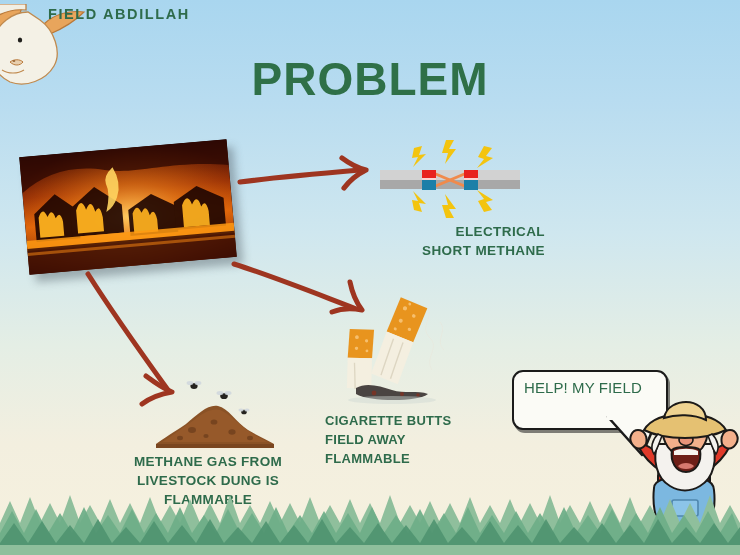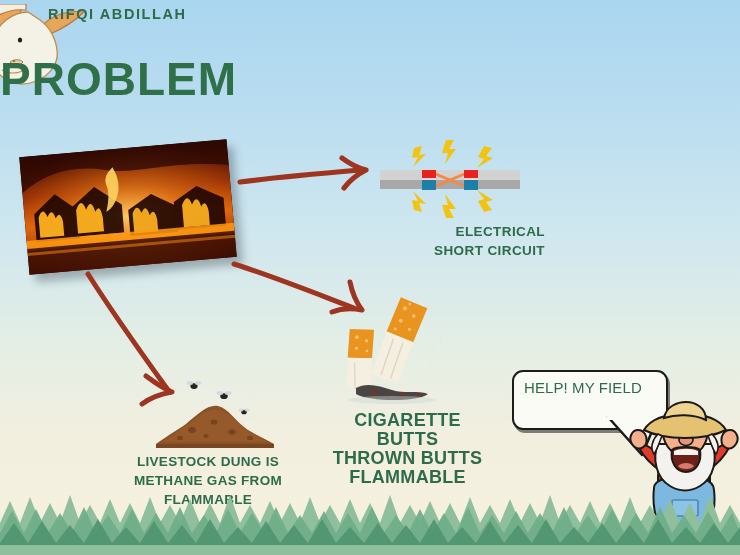--- a/index.html
+++ b/index.html
@@ -14,21 +14,21 @@
 
   
   .author-name{
     position:absolute;left:48px;top:6px;
     font-size:14.5px;font-weight:bold;letter-spacing:1.6px;
     color:#2e6b4b;white-space:nowrap;
   }
   .goat{position:absolute;left:-8px;top:4px;width:96px;height:86px;}
 
   .slide-title{
-    position:absolute;left:0;top:52px;width:740px;
+    position:absolute;left:0;top:52px;width:740px;text-align:center;
     font-size:46px;font-weight:bold;letter-spacing:1px;color:#2f7048;
   }
 
   
   .fire-photo{
     position:absolute;left:24px;top:148px;width:208px;height:118px;
     transform:rotate(-5deg);
     box-shadow:6px 8px 9px rgba(60,70,80,.38);
     overflow:hidden;background:#190403;
   }
@@ -41,22 +41,22 @@
   
   .sc-group{position:absolute;left:374px;top:140px;width:152px;height:78px;}
   .sc-label{
     position:absolute;left:355px;top:222px;width:190px;text-align:right;
     font-size:13.5px;font-weight:bold;line-height:19px;letter-spacing:.4px;color:#2e6b4b;
   }
 
   
   .cig-group{position:absolute;left:340px;top:288px;width:122px;height:118px;}
   .cig-label{
-    position:absolute;left:325px;top:411px;width:165px;text-align:center;
-    font-size:18px;font-weight:bold;line-height:19px;letter-spacing:.3px;color:#2e6b4b;
+    position:absolute;left:325px;top:411px;width:165px;text-align:left;
+    font-size:13px;font-weight:bold;line-height:19px;letter-spacing:.3px;color:#2e6b4b;
   }
 
   
   .dung-group{position:absolute;left:152px;top:378px;width:126px;height:72px;}
   .dung-label{
     position:absolute;left:118px;top:452px;width:180px;text-align:center;
     font-size:13.5px;font-weight:bold;line-height:19px;letter-spacing:.3px;color:#2e6b4b;
   }
 
   
@@ -88,21 +88,21 @@
       <path d="M52 20 C62 10 78 6 92 8 C84 16 72 24 58 30 Z" fill="#e8a55c" stroke="#b9793a" stroke-width="1.2"></path>
       <path d="M34 6 C14 4 -4 14 -12 30 C-20 46 -14 68 0 80 L4 86 L-20 86 L-20 0 L34 0 Z" fill="#f2efe4" stroke="#b9793a" stroke-width="1.2"></path>
       <path d="M36 8 C20 8 6 20 0 36 C-6 52 2 70 18 78 C34 84 54 76 62 62 C70 48 62 26 48 16 Z" fill="#f4f1e6" stroke="#c08a4e" stroke-width="1.3"></path>
       <ellipse cx="28" cy="36" rx="2.2" ry="2.6" fill="#21201c"></ellipse>
       <path d="M18 58 C22 55 28 55 31 58 C28 62 22 62 18 58 Z" fill="#e8cfae" stroke="#b9793a" stroke-width="1"></path>
       <ellipse cx="22" cy="57" rx="1.3" ry="1" fill="#9a6a3a"></ellipse>
       <path d="M10 66 C16 70 26 70 32 66" fill="none" stroke="#c08a4e" stroke-width="1.1"></path>
     </svg>
   </div>
 
-  <div class="author-name">RIFQI ABDILLAH</div>
+  <div class="author-name">FIELD ABDILLAH</div>
 
   <div class="slide-title">PROBLEM</div>
 
   <div class="fire-photo">
     <svg viewBox="0 0 208 118" preserveAspectRatio="none">
       <defs>
         <linearGradient id="skyG" x1="0" y1="0" x2="0" y2="1">
           <stop offset="0%" stop-color="#3a0d05"></stop>
           <stop offset="35%" stop-color="#8c2a07"></stop>
           <stop offset="60%" stop-color="#d8610a"></stop>
@@ -176,21 +176,21 @@
       <rect x="48" y="30" width="14" height="10" fill="#e8231f"></rect>
       <rect x="48" y="40" width="14" height="10" fill="#1b7fa8"></rect>
       <rect x="90" y="30" width="14" height="10" fill="#e8231f"></rect>
       <rect x="90" y="40" width="14" height="10" fill="#1b7fa8"></rect>
       <rect x="48" y="38" width="14" height="2" fill="#ffffff" opacity=".8"></rect>
       <rect x="90" y="38" width="14" height="2" fill="#ffffff" opacity=".8"></rect>
     </svg>
   </div>
   <div class="sc-label">
     <div>ELECTRICAL</div>
-    <div>SHORT CIRCUIT</div>
+    <div>SHORT METHANE</div>
   </div>
 
   <div class="cig-group">
     <svg viewBox="0 0 122 118">
       <g stroke="#e9e6da" stroke-width="1" opacity=".55" fill="none">
         <path d="M86 18 C96 28 78 38 90 50 C100 60 84 70 92 82"></path>
         <path d="M100 34 C108 44 94 52 104 62"></path>
       </g>
       <g transform="rotate(10 60 60)">
         <path d="M52 10 L80 16 L72 52 L44 46 Z" fill="#e8941e"></path>
@@ -223,21 +223,21 @@
       <g fill="#7d3223" opacity=".85">
         <circle cx="34" cy="105" r="2.4"></circle>
           <circle cx="62" cy="106" r="2"></circle>
           <circle cx="78" cy="107" r="1.8"></circle>
       </g>
       <ellipse cx="52" cy="112" rx="44" ry="4" fill="#cfd6d3" opacity=".45"></ellipse>
     </svg>
   </div>
   <div class="cig-label">
     <div>CIGARETTE BUTTS</div>
-    <div>THROWN BUTTS</div>
+    <div>FIELD AWAY</div>
     <div>FLAMMABLE</div>
   </div>
 
   <div class="dung-group">
     <svg viewBox="0 0 126 72">
       <g>
         <ellipse cx="42" cy="8" rx="3.6" ry="3" fill="#24221f"></ellipse>
         <ellipse cx="38" cy="5" rx="3.4" ry="2" fill="#cfd6dd" opacity=".85"></ellipse>
         <ellipse cx="46" cy="5" rx="3.4" ry="2" fill="#cfd6dd" opacity=".85"></ellipse>
       </g>
@@ -258,22 +258,22 @@
         <ellipse cx="62" cy="44" rx="3.4" ry="2.6"></ellipse>
         <ellipse cx="80" cy="54" rx="3.6" ry="2.8"></ellipse>
         <ellipse cx="28" cy="60" rx="3" ry="2.2"></ellipse>
         <ellipse cx="98" cy="60" rx="3" ry="2.2"></ellipse>
         <ellipse cx="54" cy="58" rx="2.6" ry="2"></ellipse>
       </g>
       <path d="M4 66 L122 66 L122 70 L4 70 Z" fill="#7a4620"></path>
     </svg>
   </div>
   <div class="dung-label">
+    <div>METHANE GAS FROM</div>
     <div>LIVESTOCK DUNG IS</div>
-    <div>METHANE GAS FROM</div>
     <div>FLAMMABLE</div>
   </div>
 
   <div class="bubble">
     <div class="bubble-text">
       <div>HELP! MY FIELD</div>
     </div>
   </div>
   <div class="bubble-tail">
     <svg viewBox="0 0 56 42">

